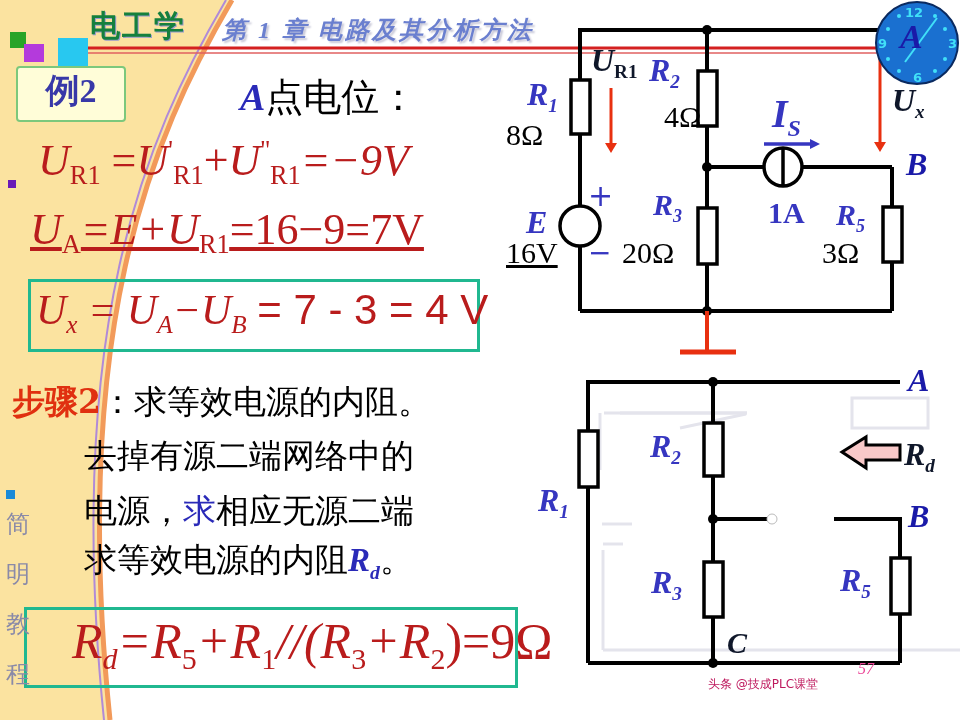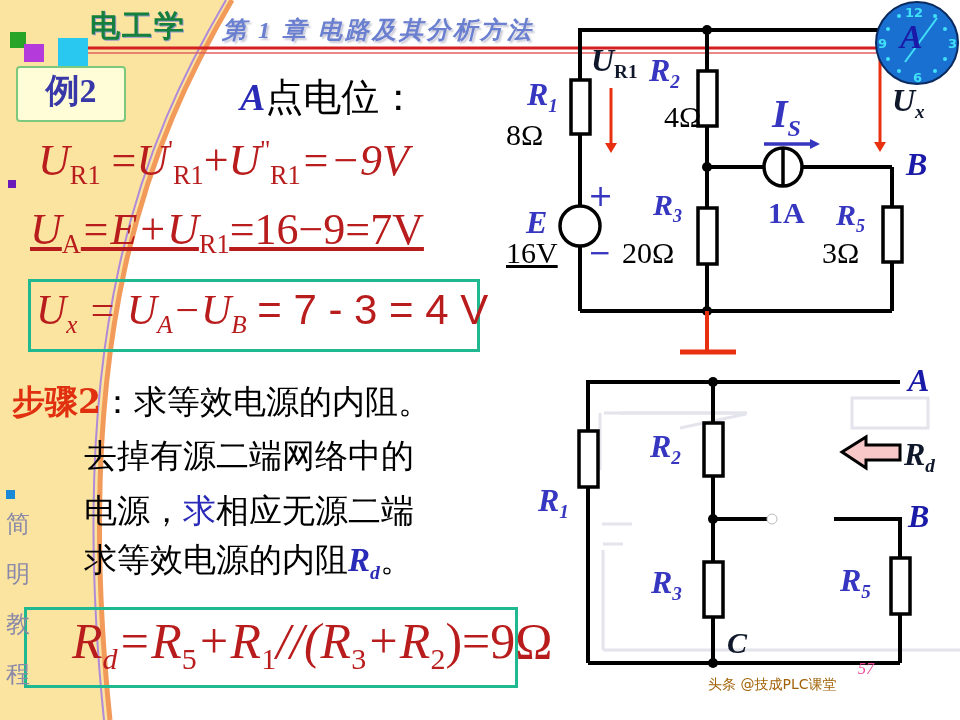--- a/index.html
+++ b/index.html
@@ -19,21 +19,21 @@
   .box{position:absolute;border:3px solid #20b890;box-sizing:border-box;}
   .step{left:12px;top:380px;font-size:33px;color:#000;font-family:"DejaVu Serif",serif;white-space:nowrap;}
   .step .red{color:#e03010;font-weight:bold;}
   .para{left:84px;font-size:33px;color:#000;font-family:"DejaVu Serif",serif;white-space:nowrap;}
   .blue{color:#2a2ab8;}
   .side-vert{left:6px;font-size:24px;color:#8a8aa8;font-family:"DejaVu Serif",serif;}
   .lbl{position:absolute;font-family:"Liberation Serif",serif;font-style:italic;font-weight:bold;color:#3636c0;white-space:nowrap;}
   .lbl sub{font-size:60%;}
   .val{position:absolute;font-family:"Liberation Serif",serif;color:#000;font-size:30px;white-space:nowrap;}
   .red-lbl{color:#0f172a;}
-  .watermark{left:708px;top:676px;font-size:14px;color:#a16207;font-family:"DejaVu Sans",sans-serif;text-shadow:1px 1px 2px #fff,-1px -1px 2px #fff;}
+  .watermark{left:708px;top:676px;font-size:12px;color:#be185d;font-family:"DejaVu Sans",sans-serif;text-shadow:1px 1px 2px #fff,-1px -1px 2px #fff;}
   .pgnum{left:858px;top:660px;font-size:16px;font-style:italic;color:#ec4899;}
 </style>
 </head>
 <body>
 
 <svg class="left-band" width="960" height="720" viewBox="0 0 960 720">
   <path d="M0,0 L232,0 C150,140 70,330 110,720 L0,720 Z" fill="#fbe3a0"></path>
   <path d="M232,0 C150,140 70,330 110,720" fill="none" stroke="#f29a5a" stroke-width="5"></path>
   <path d="M226,0 C144,140 64,330 104,720" fill="none" stroke="#b08ad8" stroke-width="2"></path>
 

